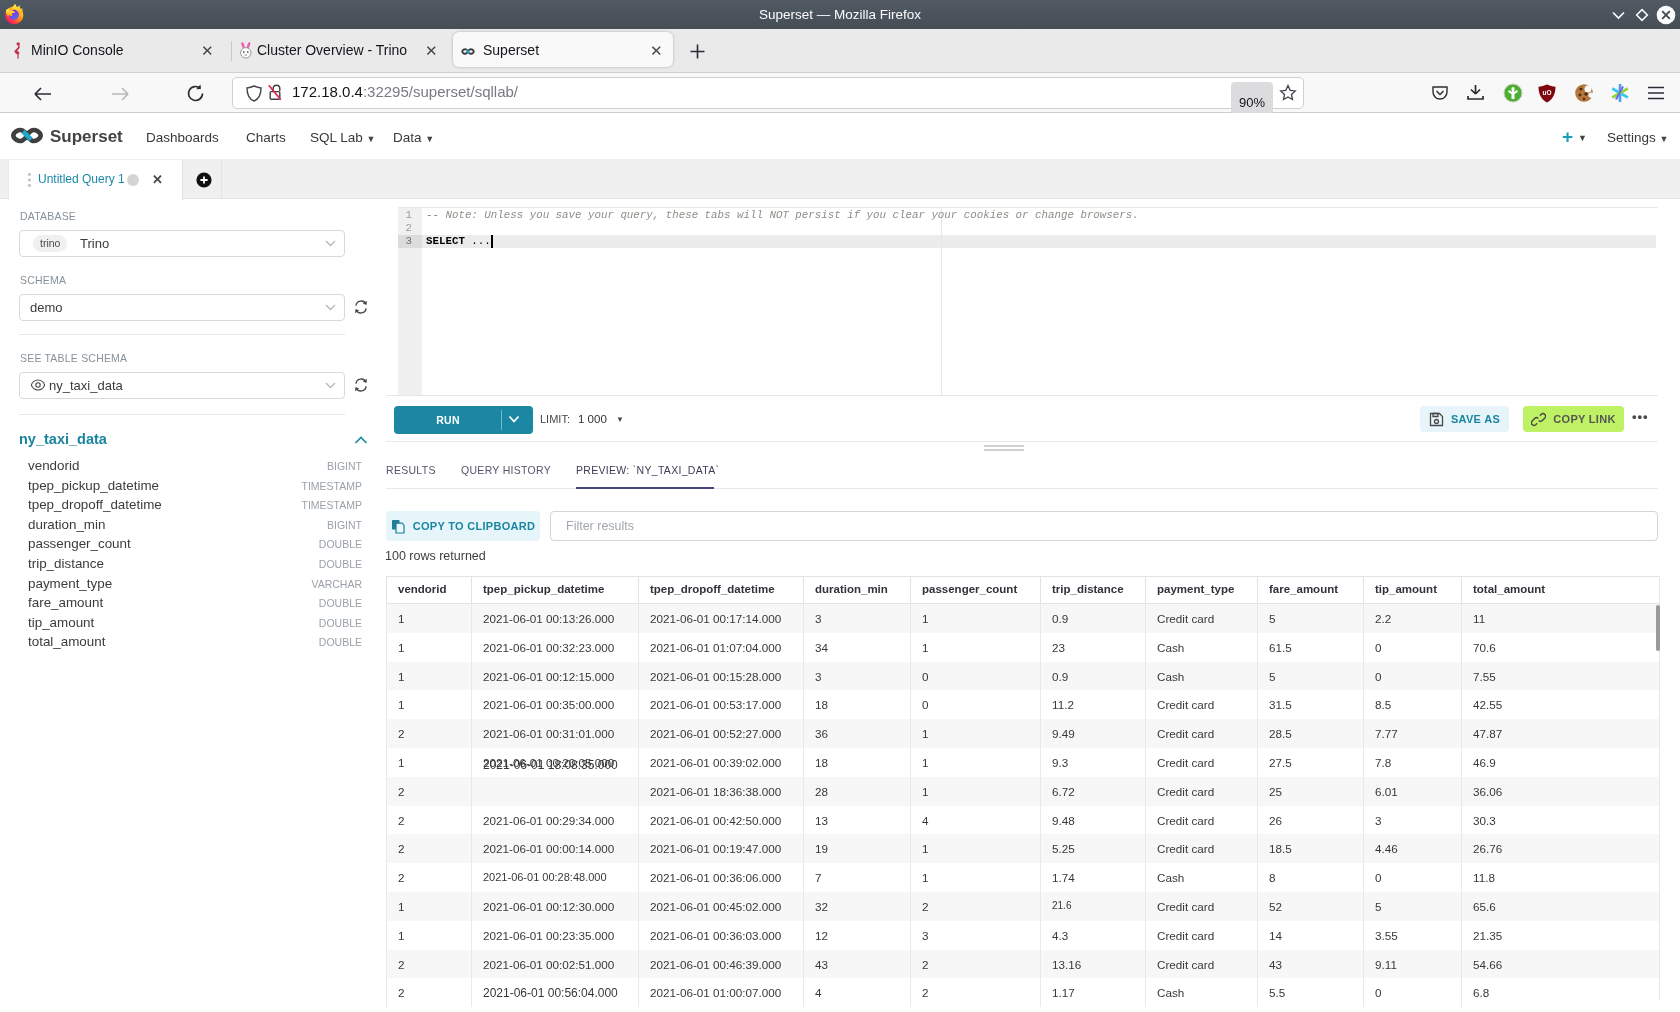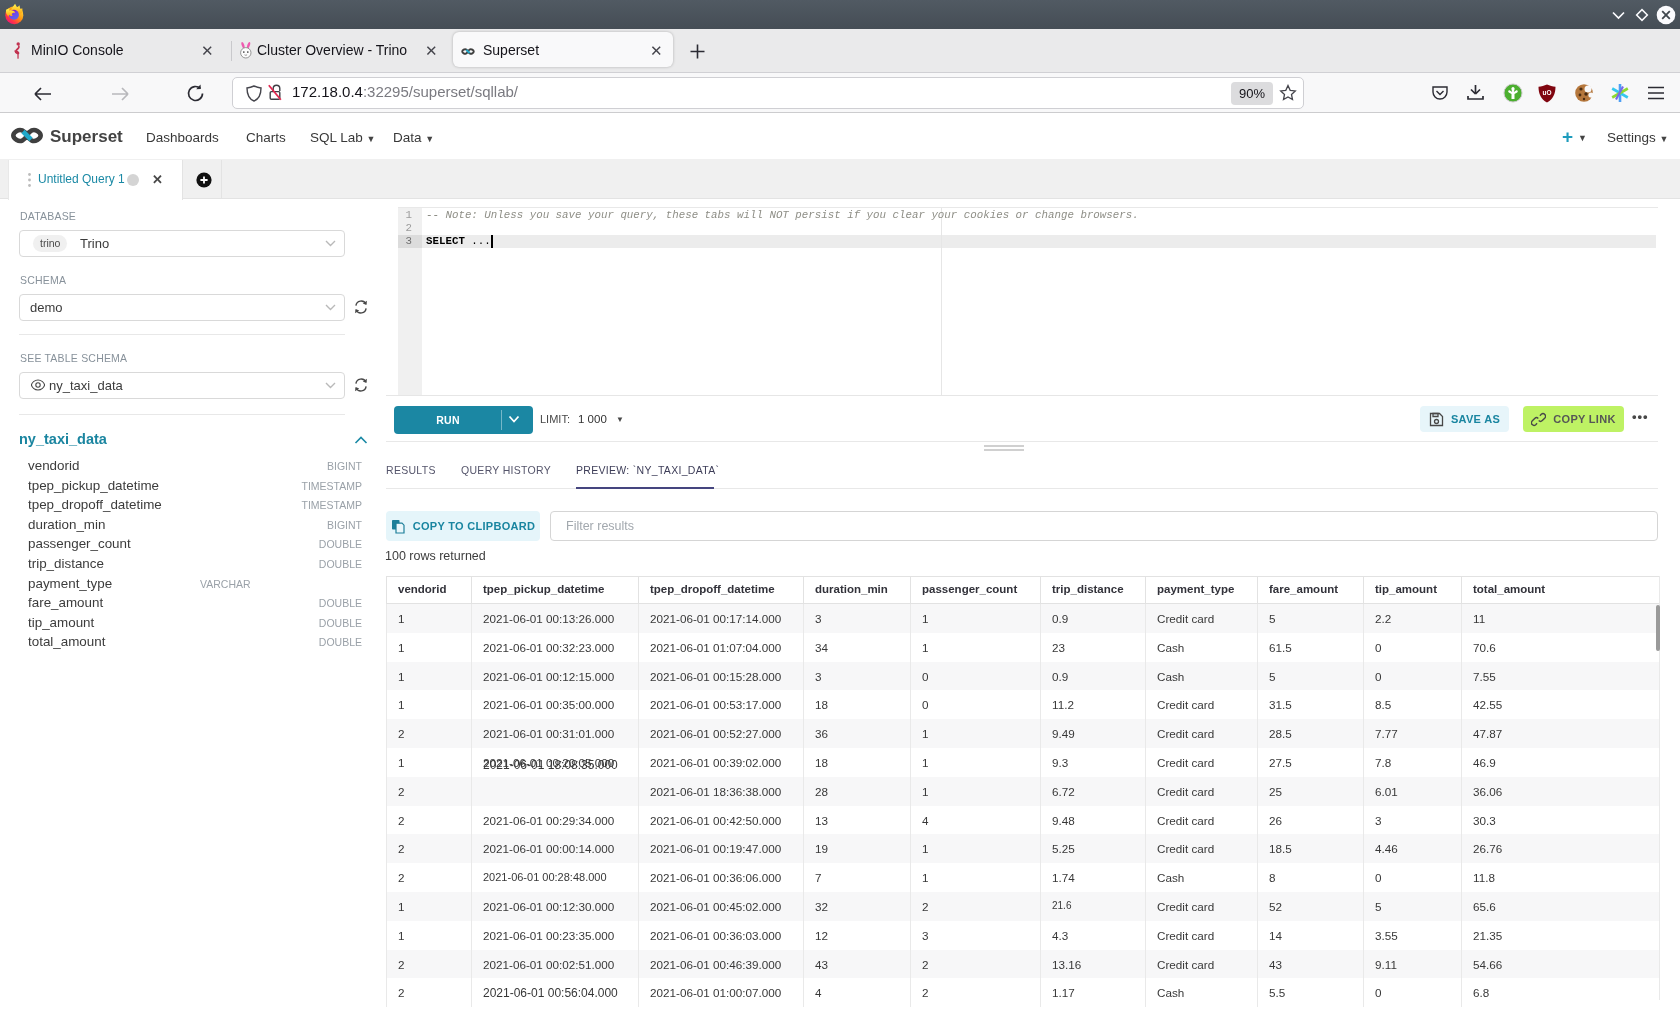--- a/index.html
+++ b/index.html
@@ -12,21 +12,21 @@
 #titlebar { left:0; top:0; width:1680px; height:29px; background:linear-gradient(#515a63,#454d55); }
 #titletext { left:0; top:0; width:1680px; height:29px; line-height:29px; text-align:center; color:#fbfbfe; font-size:13.5px; }
 #tabstrip { left:0; top:29px; width:1680px; height:43px; background:#eaeaeb; }
 #stripline { left:0; top:72px; width:1680px; height:1px; background:#d0d0d4; }
 #toolbar { left:0; top:73px; width:1680px; height:39px; background:#f8f8f9; }
 #toolbarline { left:0; top:112px; width:1680px; height:1px; background:#ccccce; }
 .tabtitle { font-size:14px; color:#15141a; }
 .tabx { font-size:15px; color:#45454c; }
 #activetab { left:453px; top:32px; width:220px; height:35px; background:#f9f9fa; border-radius:6px; box-shadow:0 0 3px rgba(0,0,0,.25); }
 #urlbar { left:232px; top:77px; width:1072px; height:32px; background:#fff; border:1px solid #cfcfd3; border-radius:5px; }
-#zoombadge { background:#dcdcde; border-radius:4px; font-size:13px; color:#15141a; padding:4px 8px; }
+#zoombadge { background:#dcdcde; border-radius:4px; font-size:13px; color:#15141a; padding:13px 8px; }
 .navicon { color:#2b2b33; }
 
 
 #ssnav { left:0; top:113px; width:1680px; height:47px; background:#fff; border-bottom:1px solid #f0f0f0; }
 .navlink { font-size:13.5px; color:#383838; }
 #querystrip { left:0; top:160px; width:1680px; height:39px; background:#f0f0f0; border-bottom:1px solid #e3e3e3; }
 #qtab { left:8px; top:160px; width:175px; height:40px; background:#fff; border-right:1px solid #e3e3e3; border-left:1px solid #e8e8e8; }
 #plustab { left:183px; top:160px; width:39px; height:39px; border-right:1px solid #e3e3e3; }
 
 
@@ -49,20 +49,21 @@
 .btn { border-radius:4px; font-size:11px; font-weight:bold; letter-spacing:.3px; display:flex; align-items:center; justify-content:center; white-space:nowrap; }
 
 
 .rtab { font-size:10.5px; letter-spacing:.3px; color:#55556b; }
 </style>
 </head>
 <body>
 <div id="page">
 
 <div class="abs" id="titlebar"></div>
+<div class="abs" id="titletext">Superset — Mozilla Firefox</div>
 
 <svg class="abs" style="left:3px;top:2px" width="23" height="23" viewBox="0 0 24 24">
  <defs>
   <linearGradient id="ff1" x1="0.9" y1="0.15" x2="0.2" y2="1">
    <stop offset="0%" stop-color="#ffdc3d"></stop>
           <stop offset="40%" stop-color="#ff980e"></stop>
           <stop offset="75%" stop-color="#ff3647"></stop>
           <stop offset="100%" stop-color="#ef0c81"></stop>
   </linearGradient>
   <linearGradient id="ffy" x1="0.5" y1="0" x2="0.5" y2="1">
@@ -266,21 +267,21 @@
     <div class="abs coltype" style="left:200px;top:479.6px;width:162px;text-align:right">TIMESTAMP</div>
     <div class="abs colname" style="left:28px;top:497.2px">tpep_dropoff_datetime</div>
     <div class="abs coltype" style="left:200px;top:499.2px;width:162px;text-align:right">TIMESTAMP</div>
     <div class="abs colname" style="left:28px;top:516.8px">duration_min</div>
     <div class="abs coltype" style="left:200px;top:518.8px;width:162px;text-align:right">BIGINT</div>
     <div class="abs colname" style="left:28px;top:536.4px">passenger_count</div>
     <div class="abs coltype" style="left:200px;top:538.4px;width:162px;text-align:right">DOUBLE</div>
     <div class="abs colname" style="left:28px;top:556px">trip_distance</div>
     <div class="abs coltype" style="left:200px;top:558px;width:162px;text-align:right">DOUBLE</div>
     <div class="abs colname" style="left:28px;top:575.6px">payment_type</div>
-    <div class="abs coltype" style="left:200px;top:577.6px;width:162px;text-align:left">VARCHAR</div>
+    <div class="abs coltype" style="left:200px;top:577.6px;width:162px;text-align:right">VARCHAR</div>
     <div class="abs colname" style="left:28px;top:595.2px">fare_amount</div>
     <div class="abs coltype" style="left:200px;top:597.2px;width:162px;text-align:right">DOUBLE</div>
     <div class="abs colname" style="left:28px;top:614.8px">tip_amount</div>
     <div class="abs coltype" style="left:200px;top:616.8px;width:162px;text-align:right">DOUBLE</div>
     <div class="abs colname" style="left:28px;top:634.4px">total_amount</div>
     <div class="abs coltype" style="left:200px;top:636.4px;width:162px;text-align:right">DOUBLE</div>
 
 <div class="abs" id="editor"></div>
 <div class="abs" id="gutter"></div>
 <div class="abs lnum" style="left:398px;top:209px;height:13px;line-height:13px">1</div>

